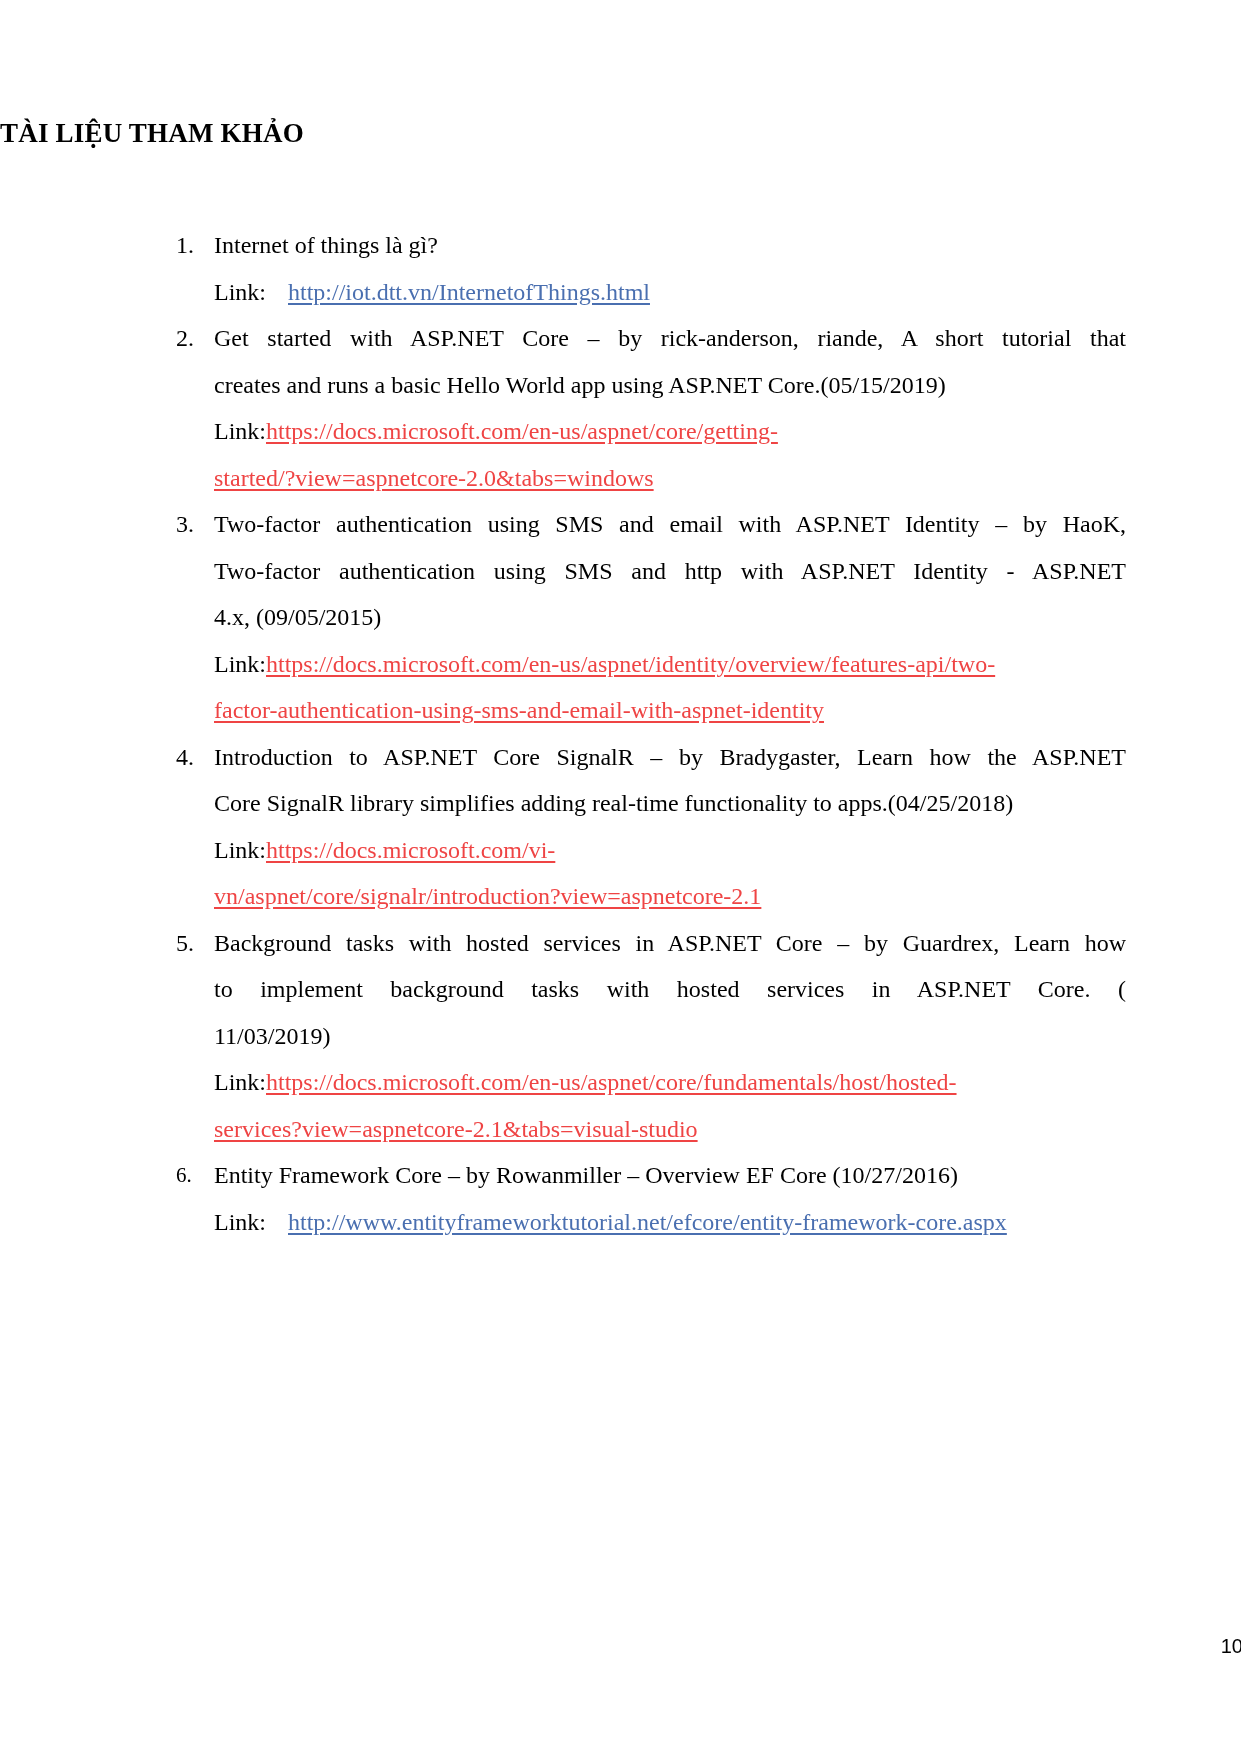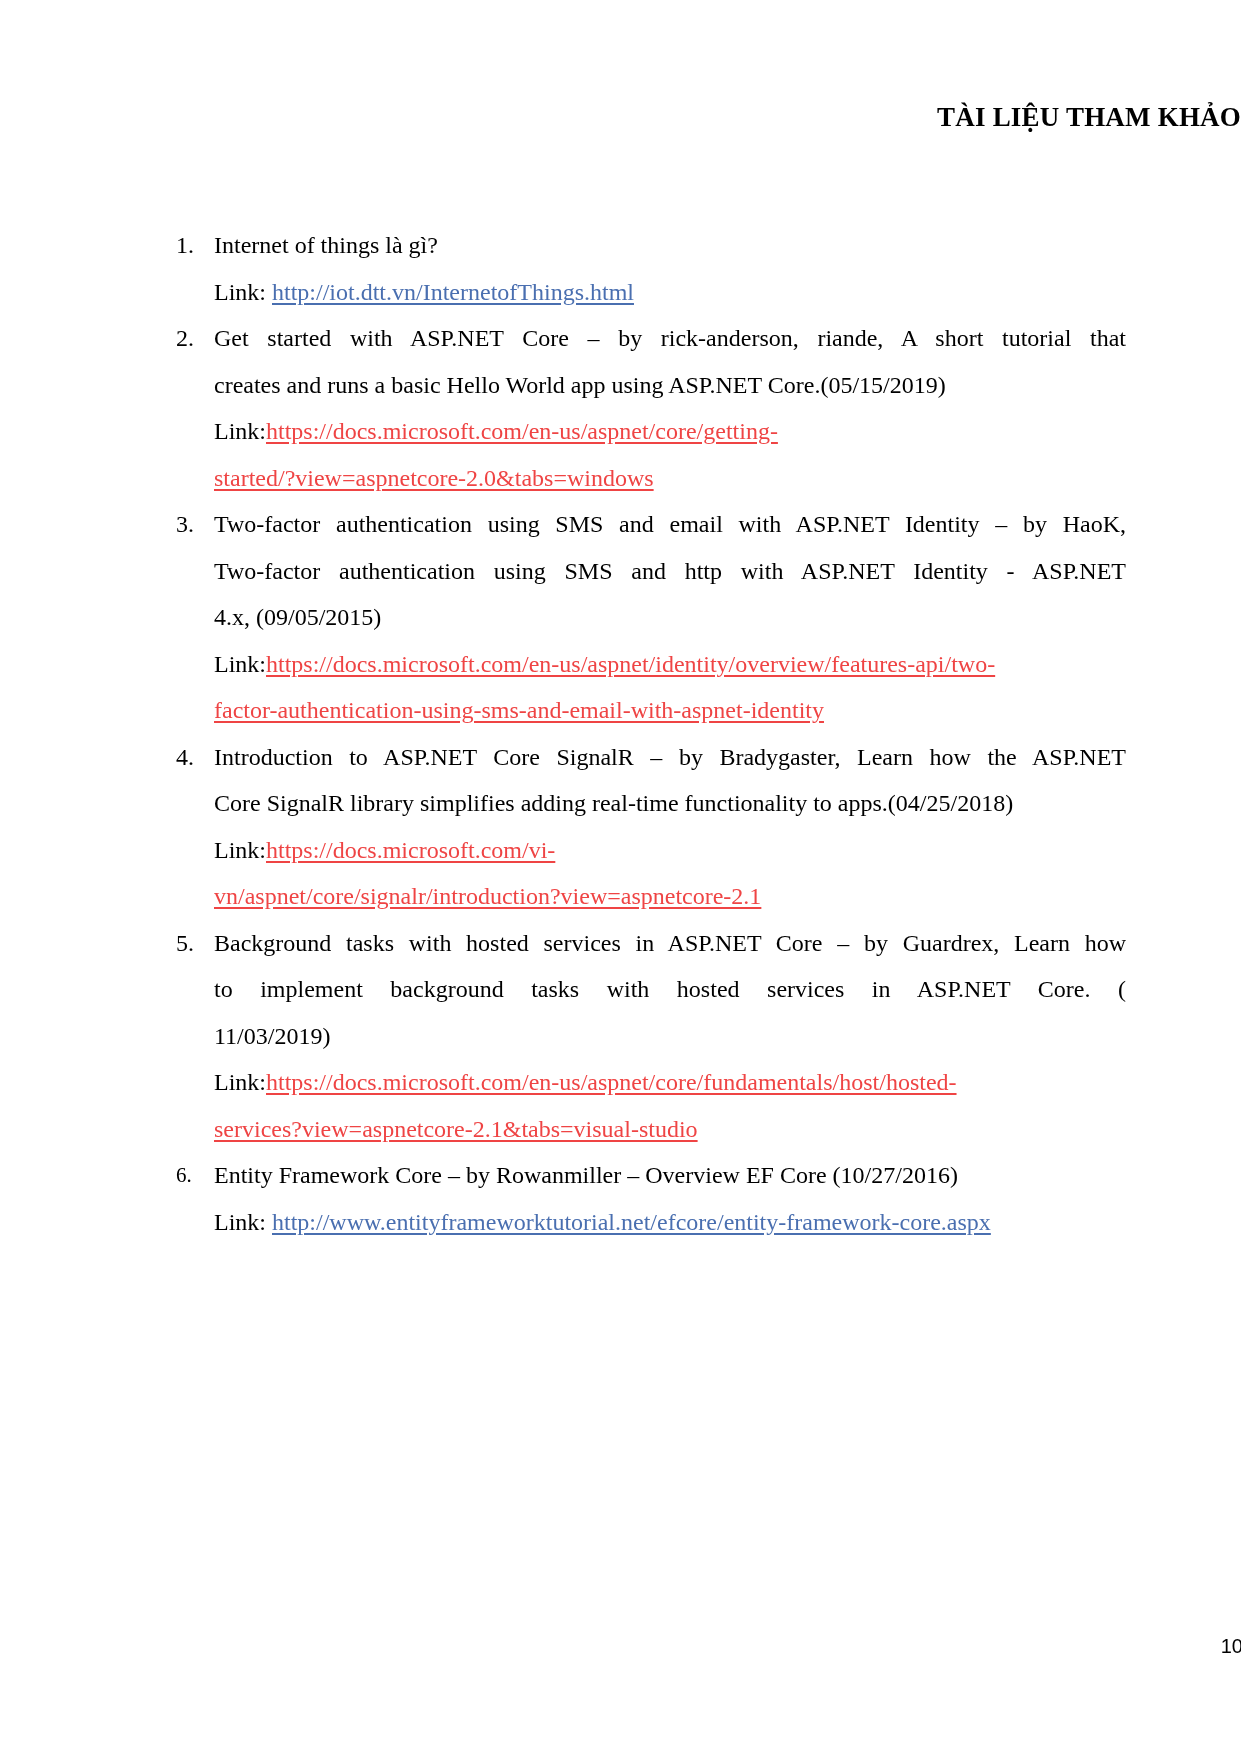--- a/index.html
+++ b/index.html
@@ -3,32 +3,32 @@
   <meta charset="utf-8">
   <style>
     html, body { margin: 0; padding: 0; background: #ffffff; }
     body { width: 1241px; height: 1753px; position: relative; overflow: hidden; }
     .page {
       position: absolute; left: 0; top: 0; width: 1241px; height: 1753px;
       font-family: "Liberation Serif", "DejaVu Serif", serif;
       color: #000000;
     }
     .title {
-      position: absolute; left: 0; width: 1241px; top: 102px;
-      text-align: right; font-weight: bold; font-size: 27px; letter-spacing: 0.2px;
+      position: absolute; left: 0; width: 1241px; top: 118px;
+      text-align: left; font-weight: bold; font-size: 27px; letter-spacing: 0.2px;
     }
     .refs { position: absolute; left: 176px; top: 222px; width: 950px; margin: 0; padding: 0; list-style: none; }
     .ref { position: relative; padding-left: 38px; font-size: 24px; line-height: 46.5px; }
     .ref .num { position: absolute; left: 0; top: 0; }
     .ref .num.small { font-size: 21px; }
     .line { display: block; white-space: nowrap; }
     .just { display: block; text-align: justify; text-align-last: justify; white-space: normal; }
     a.link { text-decoration: underline; text-underline-offset: 3px; }
     a.link.deep { color: #ef4444; }
-    a.link.light { color: #4a6fb0; }
+    a.link.light { color: #4a6fb0; margin-left: 16px; }
     .page-number {
       position: absolute; left: 0; width: 1241px; top: 1635px; text-align: right;
       font-family: "Liberation Sans", "DejaVu Sans", sans-serif; font-size: 20px; padding-left: 13px;
     }
   </style>
 </head>
 <body>
 
 <div class="page">
   <div class="title">TÀI LIỆU THAM KHẢO</div>

